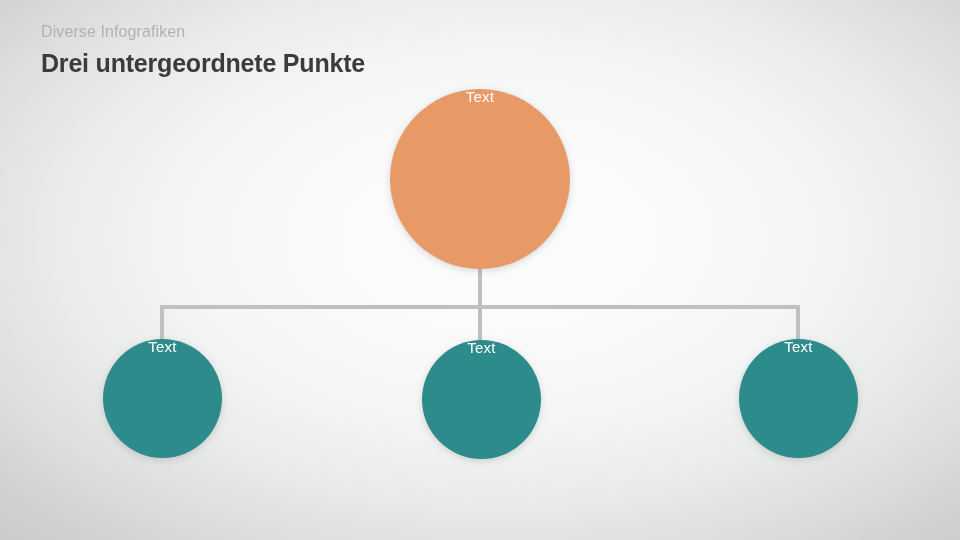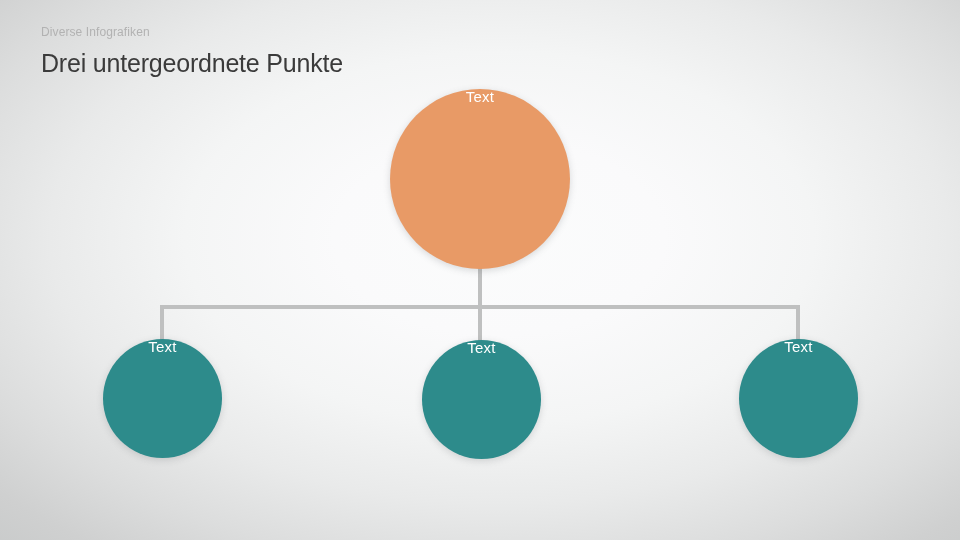--- a/index.html
+++ b/index.html
@@ -33,32 +33,32 @@
   }
 
   
   #header {
     position: absolute;
     left: 41px;
     top: 22px;
     width: 720px;
   }
   #eyebrow {
-    font-size: 12px;
+    font-size: 16px;
     line-height: 20px;
     font-weight: 400;
     color: #b2b2b2;
     letter-spacing: 0.1px;
     white-space: nowrap;
   }
   #title {
     margin-top: 6px;
     font-size: 25px;
     line-height: 30px;
-    font-weight: 400;
+    font-weight: 700;
     color: #3b3b3b;
     letter-spacing: -0.2px;
     white-space: nowrap;
   }
 
   
   .conn {
     position: absolute;
     background: #bfc0c0;
   }

